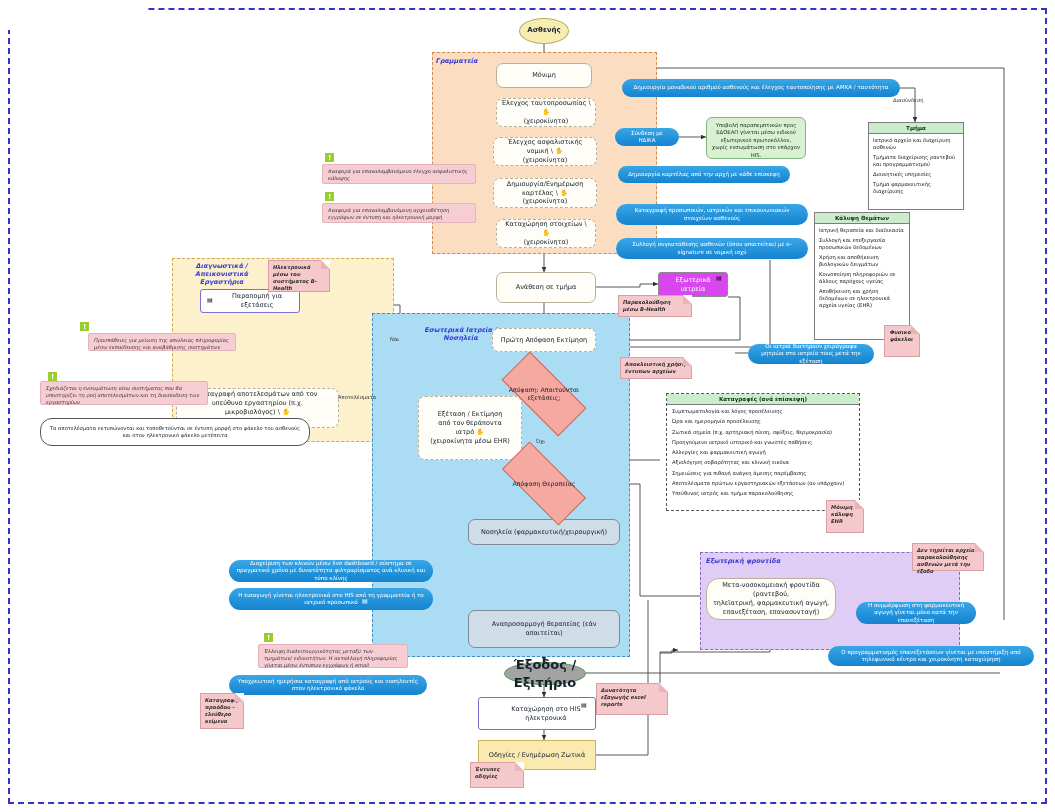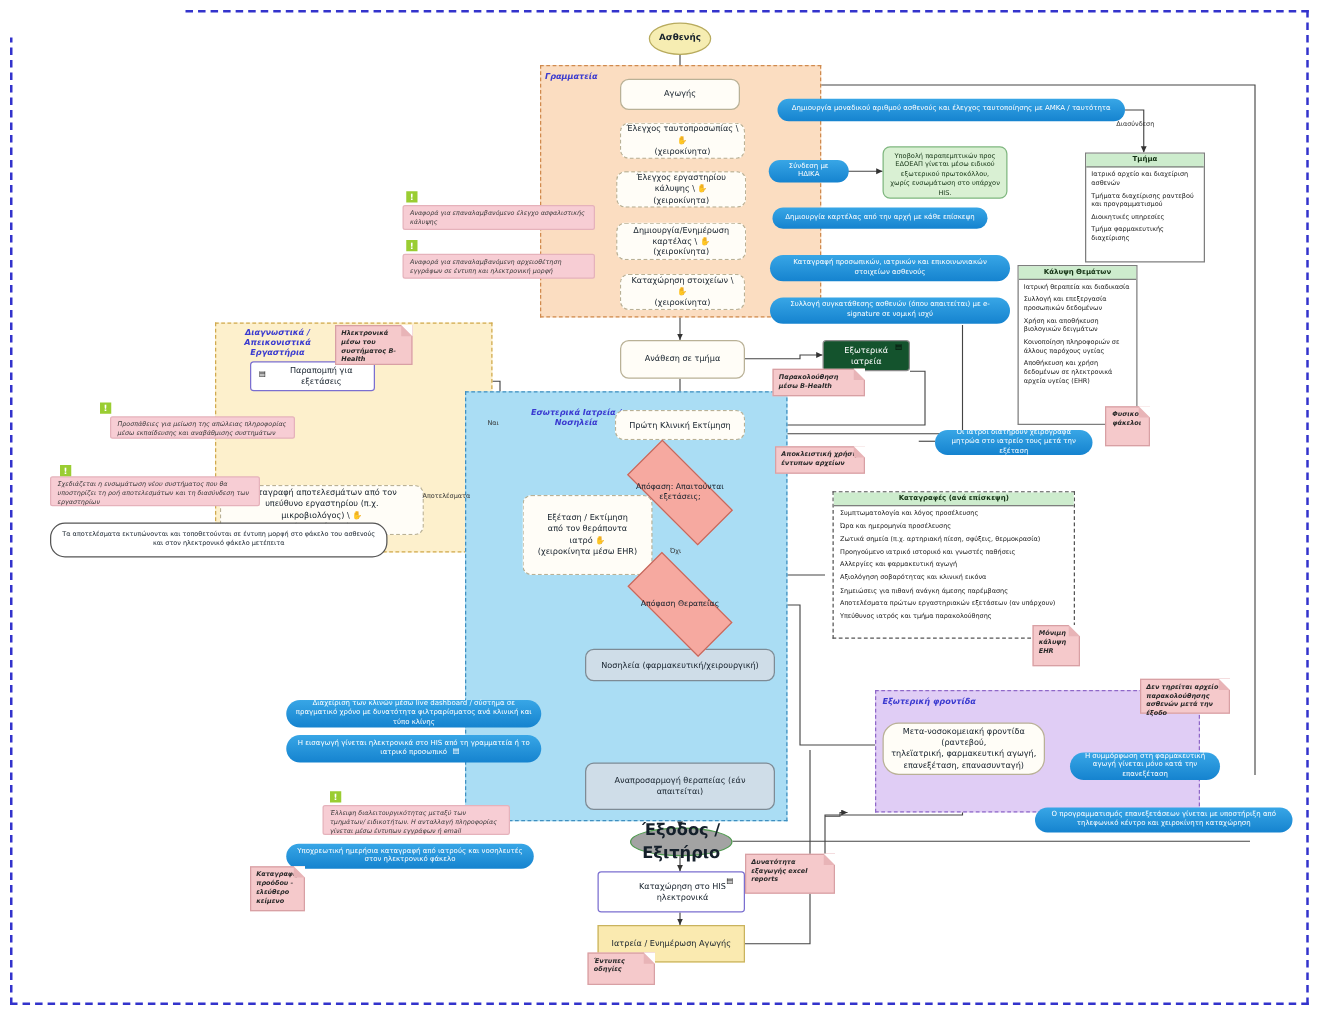--- a/index.html
+++ b/index.html
@@ -319,40 +319,40 @@
 
   <div class="swim" style="left:372px; top:313px; width:258px; height:344px; background:#aaddf4; border-color:#3f8fc0;"></div>
   <div class="swim-label" style="left:406px; top:326px; width:110px; white-space:pre-line;">Εσωτερικά Ιατρεία /
 Νοσηλεία</div>
 
   <div class="swim" style="left:700px; top:552px; width:260px; height:98px; background:#e0cdf5; border-color:#8e68c8;"></div>
   <div class="swim-label" style="left:706px; top:557px; width:90px; text-align:left;">Εξωτερική φροντίδα</div>
 
   <div class="node terminator-start" style="left:519px; top:18px; width:50px; height:26px;">Ασθενής</div>
 
-  <div class="node proc" style="left:496px; top:63px; width:96px; height:25px;">Αγωγής</div>
+  <div class="node proc" style="left:496px; top:63px; width:96px; height:25px;">Μόνιμη</div>
 
   <div class="node proc" style="left:496px; top:98px; width:100px; height:29px; white-space:pre-line; border-style:dashed;">Έλεγχος ταυτοπροσωπίας \ ✋
 (χειροκίνητα)</div>
 
-  <div class="node proc" style="left:493px; top:137px; width:104px; height:29px; white-space:pre-line; border-style:dashed;">Έλεγχος εργαστηρίου κάλυψης \ ✋
+  <div class="node proc" style="left:493px; top:137px; width:104px; height:29px; white-space:pre-line; border-style:dashed;">Έλεγχος ασφαλιστικής νομική \ ✋
 (χειροκίνητα)</div>
 
   <div class="node proc" style="left:493px; top:178px; width:104px; height:30px; white-space:pre-line; border-style:dashed;">Δημιουργία/Ενημέρωση καρτέλας \ ✋
 (χειροκίνητα)</div>
 
   <div class="node proc" style="left:496px; top:219px; width:100px; height:29px; white-space:pre-line; border-style:dashed;">Καταχώρηση στοιχείων \ ✋
 (χειροκίνητα)</div>
 
   <div class="node proc" style="left:496px; top:272px; width:100px; height:31px;">Ανάθεση σε τμήμα</div>
 
-  <div class="node proc-grey-flat" style="left:658px; top:272px; width:70px; height:25px; background:#14532d; color:#ffffff;">Εξωτερικά ιατρεία</div>
+  <div class="node proc-grey-flat" style="left:658px; top:272px; width:70px; height:25px; background:#d946ef; color:#ffffff;">Εξωτερικά ιατρεία</div>
   <span class="mon" style="position:absolute; left:716px; top:274px; z-index:6;">▤</span>
 
-  <div class="node proc" style="left:492px; top:328px; width:104px; height:24px; border-style:dashed;">Πρώτη Κλινική Εκτίμηση</div>
+  <div class="node proc" style="left:492px; top:328px; width:104px; height:24px; border-style:dashed;">Πρώτη Απόφαση Εκτίμηση</div>
 
   <div class="node proc-lav" style="left:200px; top:289px; width:100px; height:24px; justify-content:flex-start; padding-left:18px;">Παραπομπή για εξετάσεις</div>
   <span class="mon" style="position:absolute; left:207px; top:296px; z-index:6;">▤</span>
 
   <div class="node proc" style="left:176px; top:388px; width:163px; height:40px; white-space:pre-line; border-style:dashed;">Καταγραφή αποτελεσμάτων από τον
 υπεύθυνο εργαστηρίου (π.χ.
 μικροβιολόγος) \ ✋
 (χειροκίνητα)</div>
 
   <div class="node proc-grey" style="left:468px; top:519px; width:152px; height:26px;">Νοσηλεία (φαρμακευτική/χειρουργική)</div>
@@ -368,21 +368,21 @@
 
   <div class="node proc" style="left:706px; top:578px; width:130px; height:42px; white-space:pre-line; border-style:solid;border-radius:13px;">Μετα-νοσοκομειακή φροντίδα (ραντεβού,
 τηλεϊατρική, φαρμακευτική αγωγή,
 επανεξέταση, επανασυνταγή)</div>
 
   <div class="node terminator-end" style="left:504px; top:662px; width:82px; height:23px;">Έξοδος / Εξιτήριο</div>
 
   <div class="node proc-lav" style="left:478px; top:697px; width:118px; height:33px;">Καταχώρηση στο HIS ηλεκτρονικά</div>
   <span class="mon" style="position:absolute; left:581px; top:701px; z-index:6;">▤</span>
 
-  <div class="node" style="left:478px; top:740px; width:118px; height:30px; background:#faeab0; border:1px solid #c9b35e;">Ιατρεία / Ενημέρωση Αγωγής</div>
+  <div class="node" style="left:478px; top:740px; width:118px; height:30px; background:#faeab0; border:1px solid #c9b35e;">Οδηγίες / Ενημέρωση Ζωτικά</div>
 
   <div class="decision" style="left:504px; top:374px; width:80px; height:40px;">
     <div class="dia"></div>
     <div class="dtxt">Απόφαση: Απαιτούνται εξετάσεις;</div>
   </div>
 
   <div class="decision" style="left:504px; top:464px; width:80px; height:39px;">
     <div class="dia"></div>
     <div class="dtxt">Απόφαση Θεραπείας</div>
   </div>

